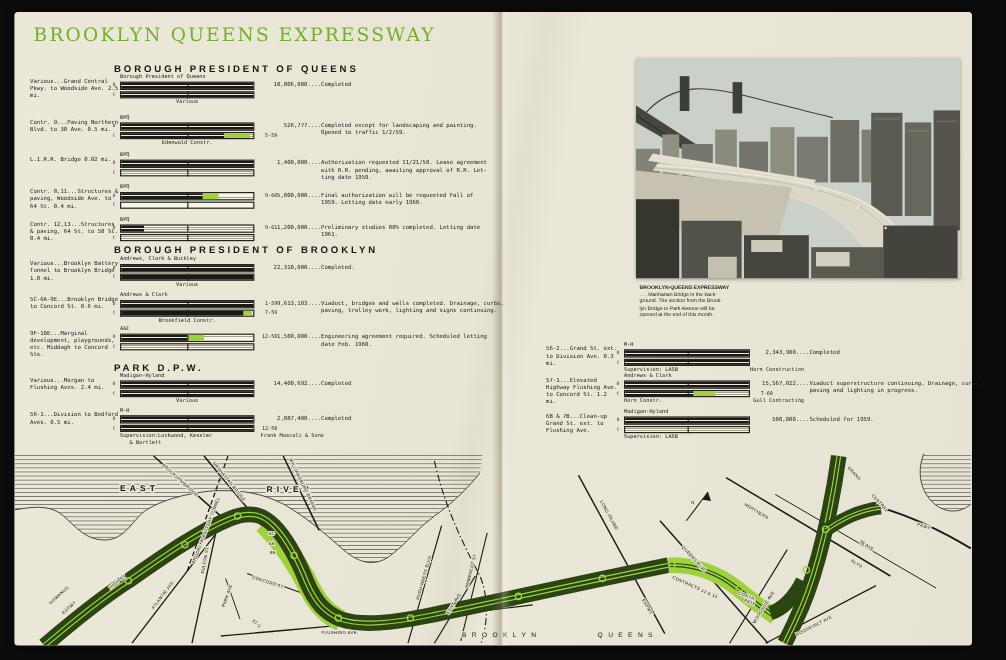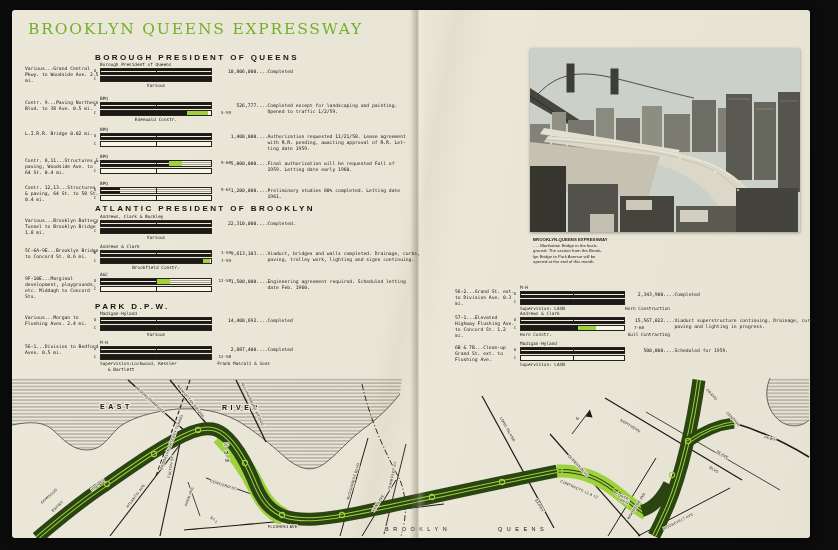--- a/index.html
+++ b/index.html
@@ -47,21 +47,21 @@
 </style>
 </head>
 <body>
 
 <div class="scan">
 <div class="page">
 
   <div class="title">BROOKLYN QUEENS EXPRESSWAY</div>
 
   <div class="sechead" style="top:43px">BOROUGH PRESIDENT OF QUEENS</div>
-  <div class="sechead" style="top:194px">ATLANTIC PRESIDENT OF BROOKLYN</div>
+  <div class="sechead" style="top:194px">BOROUGH PRESIDENT OF BROOKLYN</div>
   <div class="sechead" style="top:292px">PARK D.P.W.</div>
 
   <div class="prow" style="top:52px">
     <div class="plabel">Various...Grand Central Pkwy. to Woodside Ave. 2.5 mi.</div>
     <div class="bars">
       <div class="toplabel">Borough President of Queens</div>
       <div class="barline">
             <span class="dc">D</span>
         <div class="bar">
               <div class="seg black" style="width: 100%;"></div>

